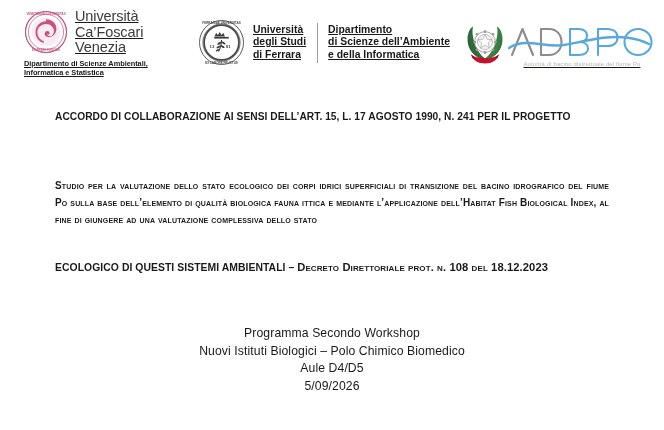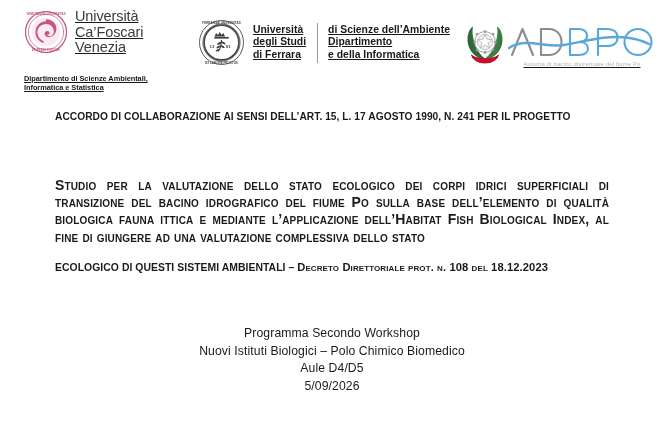--- a/index.html
+++ b/index.html
@@ -37,21 +37,21 @@
   .caf-row { display: flex; align-items: center; }
   .caf-words {
     margin-left: 7px;
     font-size: 14.5px;
     line-height: 15.6px;
     font-weight: 300;
     color: #3b3b3b;
     letter-spacing: -0.1px;
   }
   .caf-dept {
-    margin-top: 18px;
+    margin-top: 3px;
     font-size: 7.4px;
     line-height: 9.2px;
     font-weight: bold;
     color: #1a1a1a;
     letter-spacing: -0.05px;
   }
 
   
   .seal-caf {
     position: relative;
@@ -115,21 +115,21 @@
     font-weight: bold;
     letter-spacing: 0.05px;
   }
 
   .title-block {
     position: absolute;
     left: 0; top: 177px;
     width: 554px;
     text-align: justify;
     text-align-last: left;
-    font-size: 14px;
+    font-size: 10px;
     line-height: 17.2px;
     font-weight: bold;
     font-variant: small-caps;
     font-feature-settings: "smcp";
     letter-spacing: 0.15px;
   }
 
   .decreto-line {
     position: absolute;
     left: 0; top: 260px;
@@ -218,22 +218,22 @@
         </g>
       </svg>
     </div>
     <div class="fe-words">
       <div>Università</div>
       <div>degli Studi</div>
       <div>di Ferrara</div>
     </div>
     <div class="divider-v"></div>
     <div class="dip-words">
+      <div>Dipartimento</div>
       <div>di Scienze dell’Ambiente</div>
-      <div>Dipartimento</div>
       <div>e della Informatica</div>
     </div>
   </div>
 
   <div class="logo-block" id="logo-repubblica">
     <svg width="46" height="44" viewBox="0 0 46 44" aria-hidden="true">
 
       <path d="M23 38 C12 35 5 27 5.5 16 C6 9 9 5.5 11 4.5 C10 9 10.5 14 12 19 C14.5 27 18 33 23 36.5 z" fill="#2f6b3a"></path>
       <path d="M23 38 C12.5 35.5 6.5 28 6.8 18" stroke="#265630" stroke-width="0.8" fill="none"></path>
 

